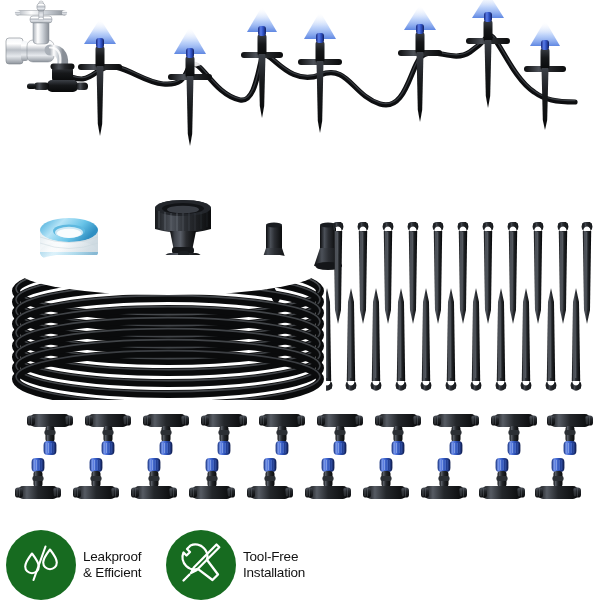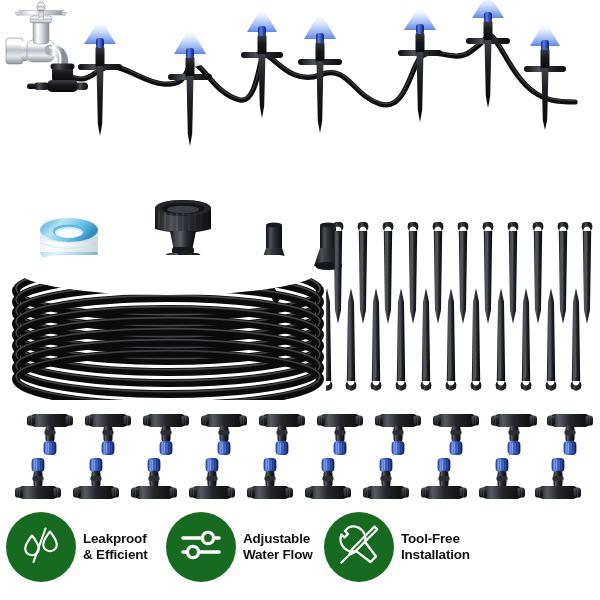--- a/index.html
+++ b/index.html
@@ -36,21 +36,21 @@
 
   
   .stakes{position:absolute;left:326px;top:62px;width:272px;height:170px;}
 
   
   #scene-conn{position:absolute;left:0;top:404px;width:600px;height:106px;}
 
   
   #scene-feat{
     position:absolute;left:0;top:512px;width:600px;height:88px;
-    display:flex;align-items:flex-start;font-weight:bold;
+    display:flex;align-items:flex-end;
   }
   .feature{
     display:flex;align-items:center;
     flex:1 1 0;
     min-width:0;
   }
   .feature .badge{
     flex:0 0 auto;
     width:70px;height:70px;border-radius:50%;
     display:flex;align-items:center;justify-content:center;
@@ -572,34 +572,20 @@
             <path d="M32 9.5 C 36.6 15.4, 38.8 19.0, 38.8 22.6 C 38.8 26.4, 35.7 29.2, 32 29.2
                      C 28.3 29.2, 25.2 26.4, 25.2 22.6 C 25.2 19.0, 27.4 15.4, 32 9.5 Z" fill="none" stroke="#ffffff" stroke-width="2.1" stroke-linejoin="round"></path>
             <line x1="27.5" y1="6.5" x2="15.5" y2="40" stroke="#ffffff" stroke-width="2.1" stroke-linecap="round"></line>
           </svg>
         </span>
       </div>
       <div class="ftext">Leakproof
 &amp; Efficient</div>
     </div>
 
-    <div class="feature">
-      <div class="badge" style="background:#176b20">
-        <span>
-          <svg width="46" height="46" viewBox="0 0 46 46" xmlns="http://www.w3.org/2000/svg">
-            <line x1="5" y1="16" x2="41" y2="16" stroke="#ffffff" stroke-width="3.6" stroke-linecap="round"></line>
-            <line x1="5" y1="30" x2="41" y2="30" stroke="#ffffff" stroke-width="3.6" stroke-linecap="round"></line>
-            <circle cx="30" cy="16" r="5.6" fill="#176b20" stroke="#ffffff" stroke-width="3.3"></circle>
-            <circle cx="15" cy="30" r="5.6" fill="#176b20" stroke="#ffffff" stroke-width="3.3"></circle>
-          </svg>
-        </span>
-      </div>
-      <div class="ftext">Adjustable
-Water Flow</div>
-    </div>
 
     <div class="feature">
       <div class="badge" style="background:#176b20">
         <span>
           <svg width="46" height="46" viewBox="0 0 46 46" xmlns="http://www.w3.org/2000/svg">
 
             <path d="M 12.5 5.5 L 9.0 9.0 L 12.0 12.0 L 8.5 15.5 L 5.5 12.5
                      C 3.5 17.0, 4.6 22.4, 8.2 26.0
                      C 11.3 29.1, 15.8 30.1, 19.8 28.9
                      L 34.5 40.0 L 40.0 34.5 L 28.9 19.8

